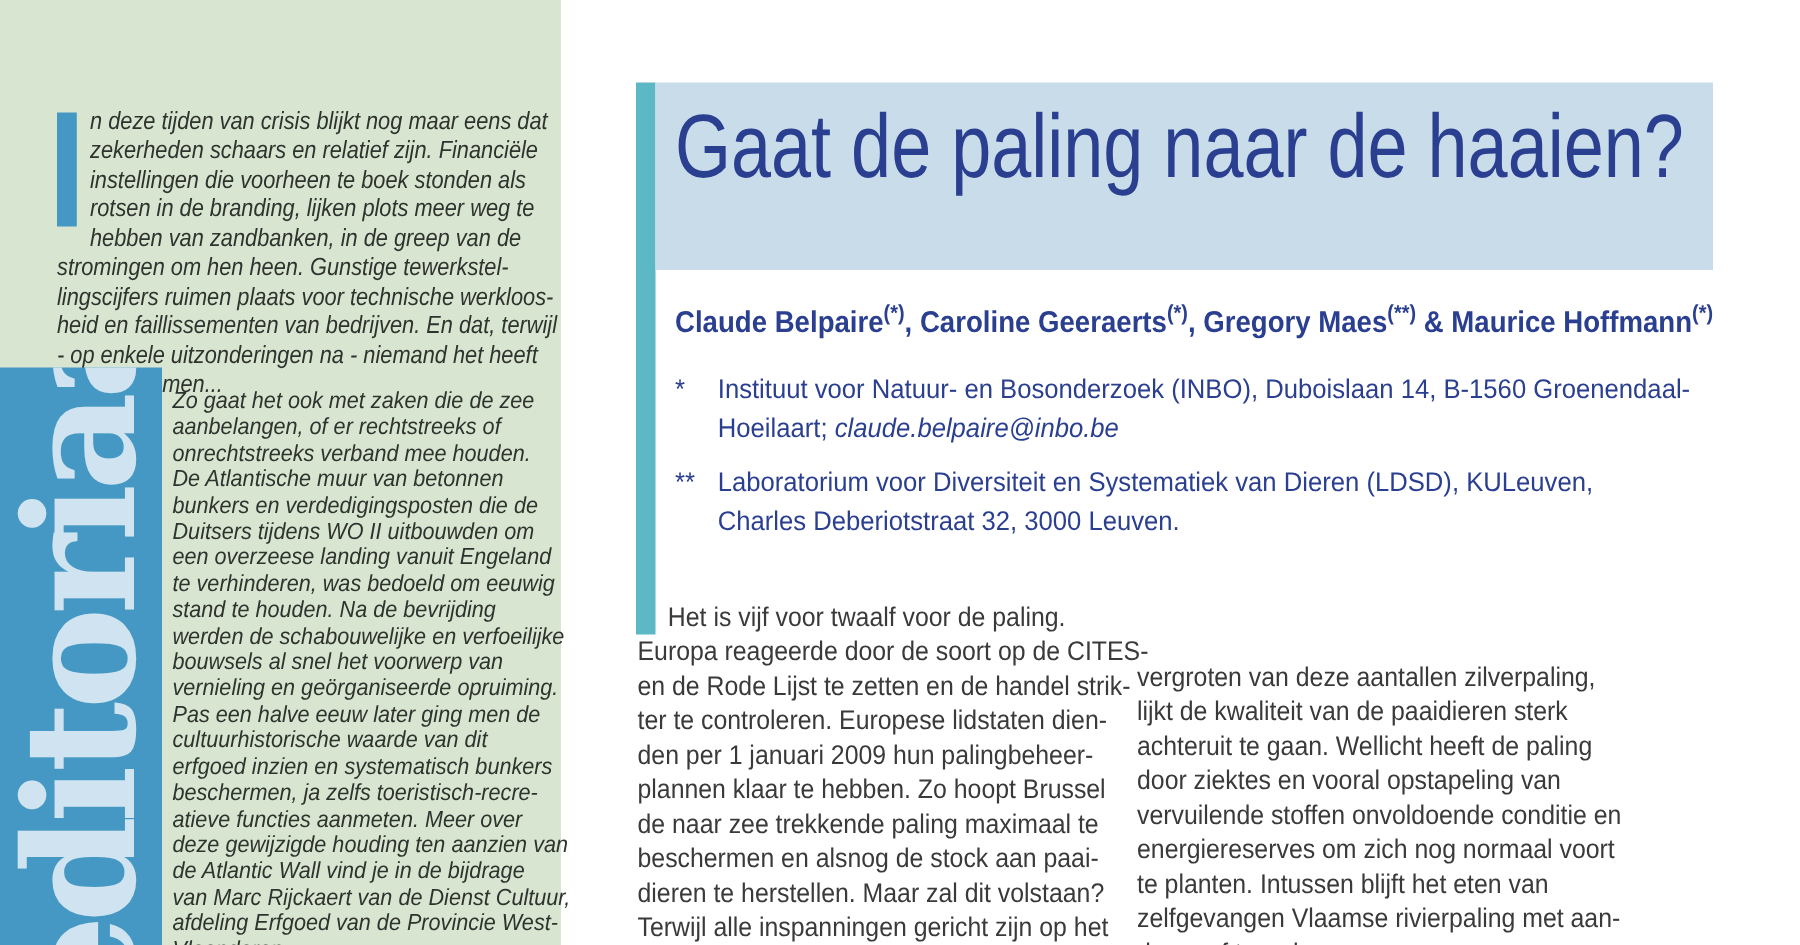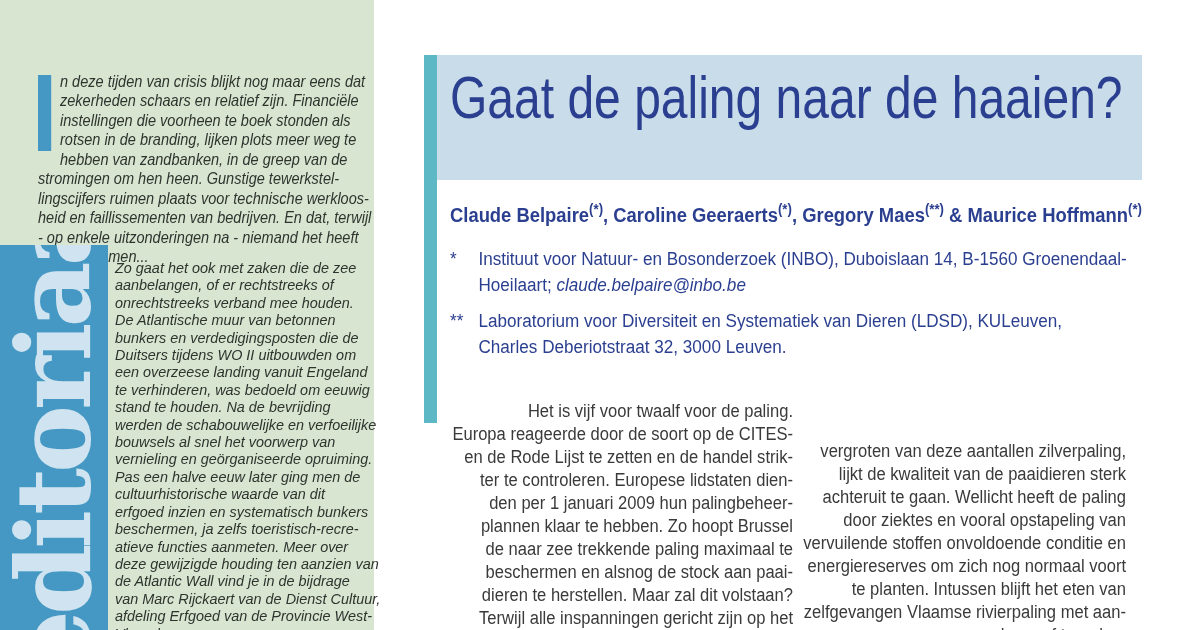--- a/index.html
+++ b/index.html
@@ -41,21 +41,21 @@
   .authors sup{font-size:0.72em;vertical-align:super;line-height:0;}
   .affiliations{
     position:absolute;left:450px;top:246px;width:740px;color:#2b3f90;
     font-size:18px;line-height:26px;
     transform:scaleX(0.95);transform-origin:0 0;
   }
   .affil{position:relative;padding-left:30px;margin-bottom:10px;}
   .affil-marker{position:absolute;left:0;top:0;}
   .affil .email{font-style:italic;}
   
-  .body-col{position:absolute;top:400px;color:#3a3a3a;text-align:right;}
+  .body-col{position:absolute;top:400px;color:#3a3a3a;}
   .col1{left:425px;width:370px;}
   .col2{left:758px;width:370px;margin-top:40px;}
   .body-col-inner{
     width:400px;transform:scaleX(0.92);transform-origin:0 0;
     font-size:18px;line-height:23px;white-space:pre-line;
   }
   .col1 .body-col-inner{text-indent:22px;}
 </style>
 </head>
 <body>

